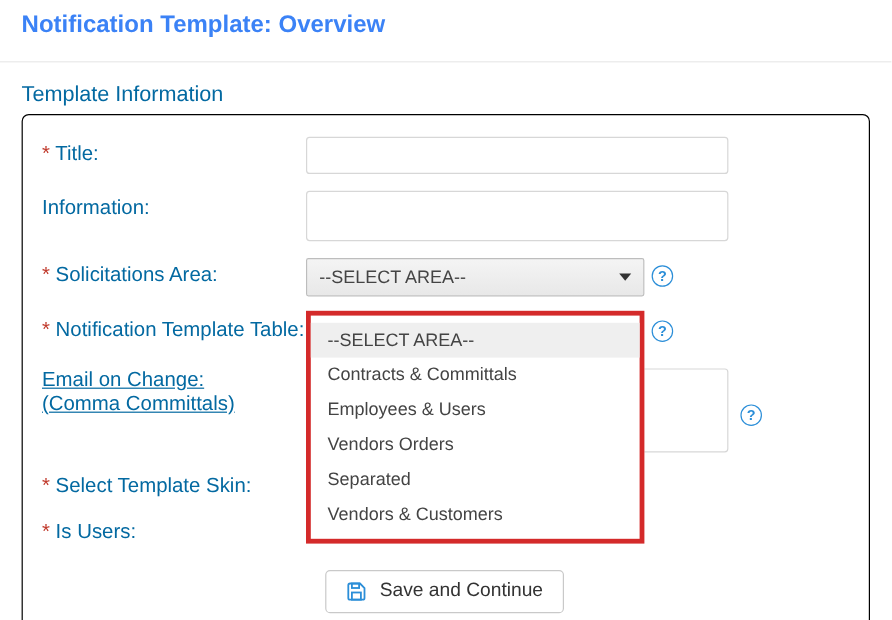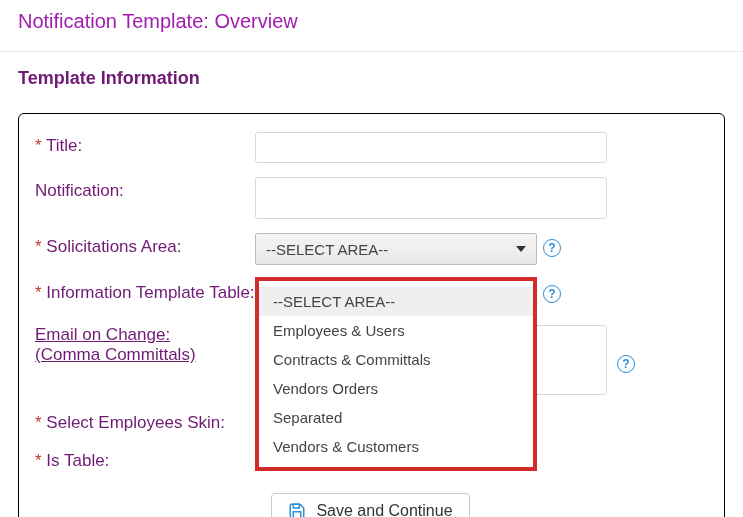--- a/index.html
+++ b/index.html
@@ -11,49 +11,49 @@
     background: #fff;
     width: 743px;
   }
   .page-header {
     padding: 10px 18px 18px;
     border-bottom: 1px solid #e9e9e9;
   }
   .page-header h1 {
     margin: 0;
     font-size: 20px;
-    font-weight: 400;
-    color: #a21caf;
+    font-weight: 700;
+    color: #3b82f6;
   }
   .section {
     padding: 16px 18px 0;
   }
   .section-title {
-    margin: 0 0 24px 0;
+    margin: 0 0 6px 0;
     font-size: 18px;
-    font-weight: 700;
-    color: #701a75;
+    font-weight: 400;
+    color: #0369a1;
   }
   .form-box {
     border: 1px solid #000;
     border-radius: 6px;
     padding: 18px 18px 22px 16px;
     position: relative;
   }
   .form-row {
     display: flex;
     align-items: flex-start;
     margin-bottom: 14px;
   }
   .form-label {
     width: 220px;
     flex-shrink: 0;
     padding-top: 4px;
     font-size: 17px;
-    color: #701a75;
+    color: #0369a1;
   }
   .form-label.multi { padding-top: 0; text-decoration: underline; }
   .req::before {
     content: '* ';
     color: #c0392b;
   }
   .control-col {
     flex: 1;
     display: flex;
     align-items: flex-start;
@@ -159,72 +159,72 @@
   <div class="form-box">
 
     <div class="form-row">
       <div class="form-label req">Title:</div>
       <div class="control-col">
         <input class="txt" type="text" value="" style="">
       </div>
     </div>
 
     <div class="form-row">
-      <div class="form-label">Notification:</div>
+      <div class="form-label">Information:</div>
       <div class="control-col">
         <textarea class="txt desc" style=""></textarea>
       </div>
     </div>
 
     <div class="form-row">
       <div class="form-label req">Solicitations Area:</div>
       <div class="control-col">
         <div class="select-box">
           <span>--SELECT AREA--</span>
           <span class="caret"></span>
         </div>
         <span class="help">?</span>
       </div>
     </div>
 
     <div class="form-row">
-      <div class="form-label req">Information Template Table:</div>
+      <div class="form-label req">Notification Template Table:</div>
       <div class="control-col">
         <div style="width:282px;height:32px;"></div>
         <span class="help">?</span>
 
         <div class="dropdown-panel">
           <div class="opt selected">--SELECT AREA--</div>
+          <div class="opt">Contracts &amp; Committals</div>
           <div class="opt">Employees &amp; Users</div>
-          <div class="opt">Contracts &amp; Committals</div>
           <div class="opt">Vendors Orders</div>
           <div class="opt">Separated</div>
           <div class="opt">Vendors &amp; Customers</div>
         </div>
       </div>
     </div>
 
     <div class="form-row">
       <div class="form-label multi">
         <span>Email on Change:</span><br>
         <span>(Comma Committals)</span>
       </div>
       <div class="control-col">
         <textarea class="txt emails" style=""></textarea>
         <span class="help offset-right">?</span>
       </div>
     </div>
 
     <div class="form-row">
-      <div class="form-label req">Select Employees Skin:</div>
+      <div class="form-label req">Select Template Skin:</div>
       <div class="control-col"></div>
     </div>
 
     <div class="form-row">
-      <div class="form-label req">Is Table:</div>
+      <div class="form-label req">Is Users:</div>
       <div class="control-col"></div>
     </div>
 
     <div class="footer-row">
       <button class="btn">
         <span class="save-icon">
           <svg width="18" height="18" viewBox="0 0 24 24" fill="none" stroke="#2b8ed8" stroke-width="2">
             <path d="M19 21H5a2 2 0 0 1-2-2V5a2 2 0 0 1 2-2h11l5 5v11a2 2 0 0 1-2 2z"></path>
             <rect x="7" y="3" width="8" height="5"></rect>
             <rect x="7" y="13" width="10" height="8"></rect>

